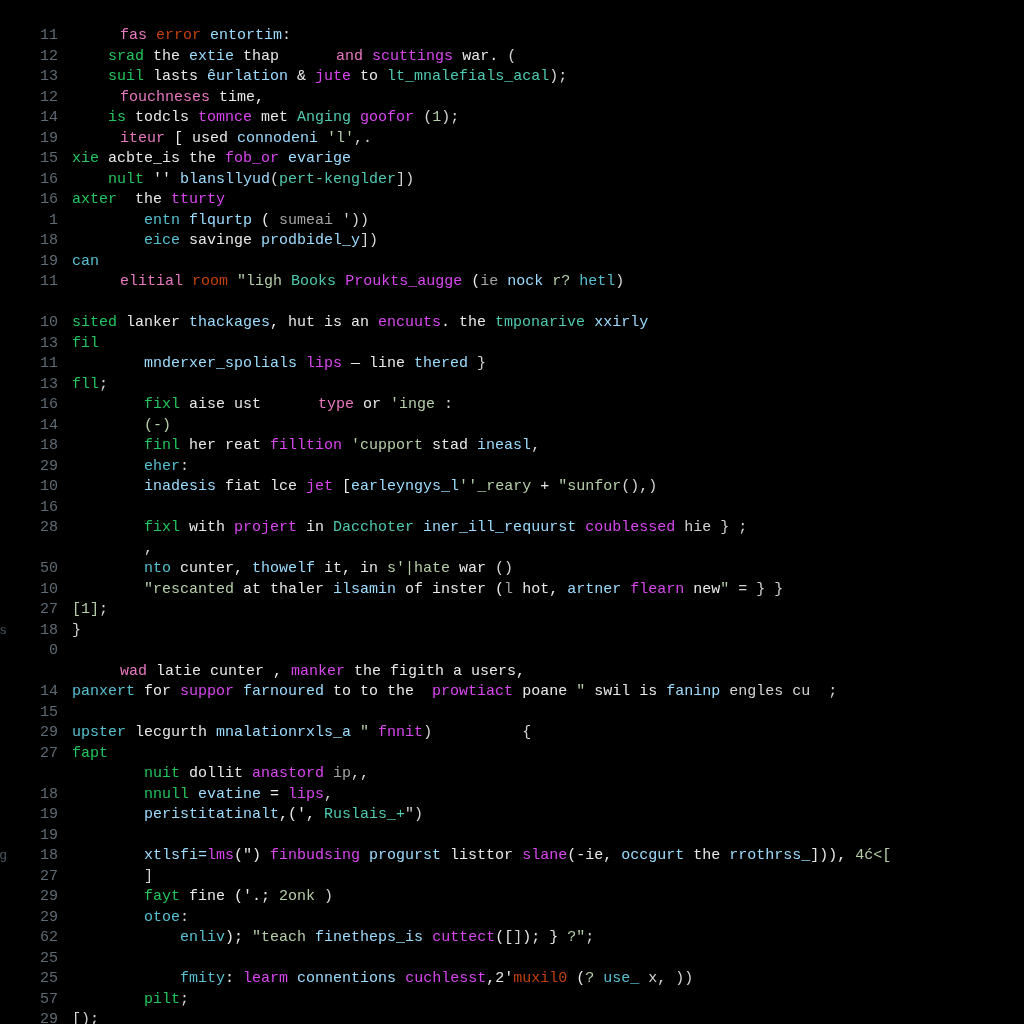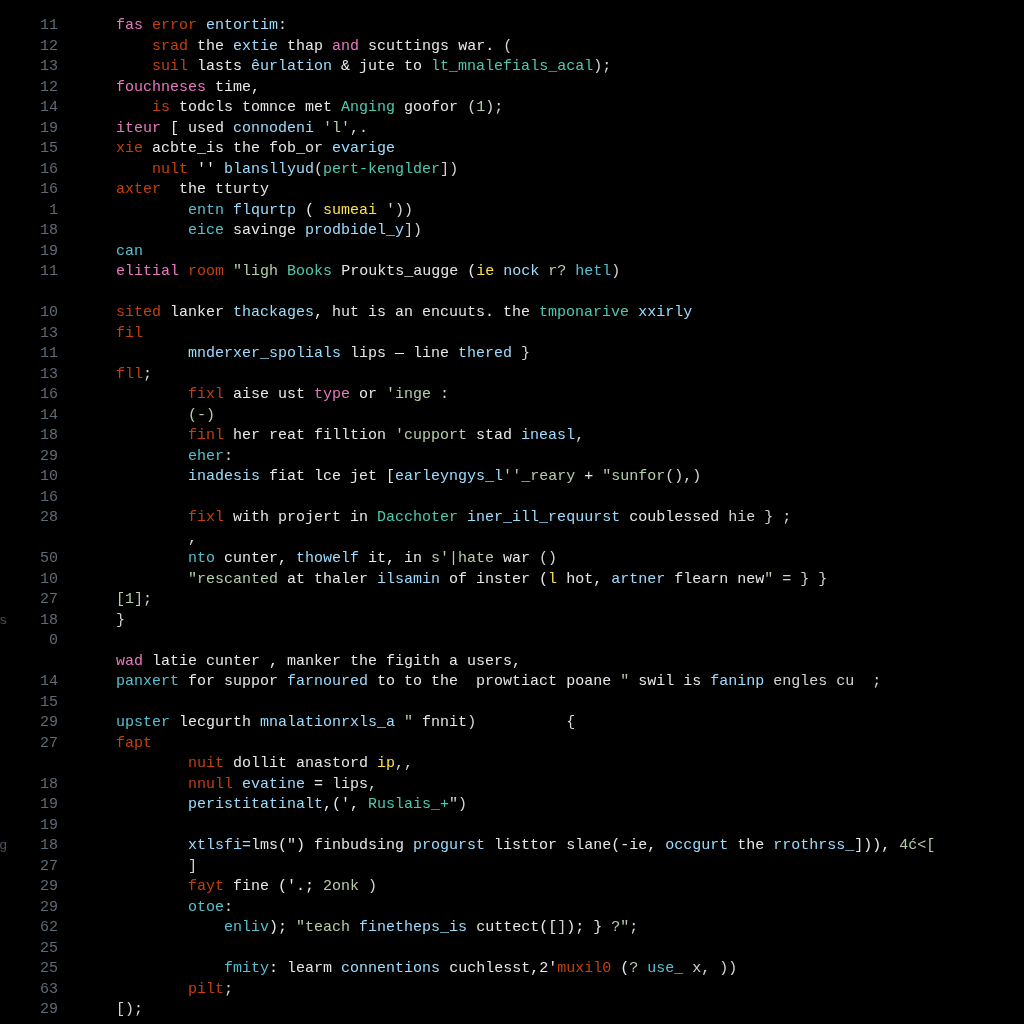--- a/index.html
+++ b/index.html
@@ -9,22 +9,21 @@
   font-size: 15px;
   line-height: 20.5px;
   width: 1024px;
   height: 1024px;
   overflow: hidden;
   color: #ccc;
 }
 .editor {
   display: flex;
   height: 100%;
-  padding-top: 16px;
-  gap: 44px;
+  padding-top: 26px;
 }
 .gutter {
   width: 72px;
   text-align: right;
   padding-right: 14px;
   color: #5e6a75;
   user-select: none;
   flex-shrink: 0;
 }
 .gutter .ln { height: 20.5px; }
@@ -32,28 +31,28 @@
   color: #4a5560;
   font-size: 13px;
   letter-spacing: -0.5px;
 }
 .code {
   flex: 1;
   white-space: pre;
   position: relative;
 }
 .code .line { height: 20.5px; }
-.kw-pink { color: #e878c0; }
-.kw-blue { color: #c2410c; }
+.kw-pink { color: #e878c0; margin-left: 48px; }
+.kw-blue { color: #22c55e; }
 .kw-cyan { color: #56c0d0; text-align: center; }
-.fn { color: #e5e5e5; text-align: center; }
+.fn { color: #d946ef; text-align: center; }
 .str { color: #b5cea8; }
 .num { color: #b5cea8; }
 .var { color: #9cdcfe; }
-.param { color: #fde047; }
+.param { color: #a3a3a3; }
 .type { color: #4ec9b0; margin-top: 39px; }
 .punct { color: #d4d4d4; }
 .red { color: #c2410c; }
 .white { color: #e8e8e8; }
 </style>
 </head>
 <body>
 
 <div class="editor">
   <div class="gutter" id="gutter">
@@ -97,17 +96,17 @@
       <div class="ln">18</div>
       <div class="ln">19</div>
       <div class="ln">19</div>
       <div class="ln"><span class="cut" style="float:left;margin-left:-8px">mg</span>18</div>
       <div class="ln">27</div>
       <div class="ln">29</div>
       <div class="ln">29</div>
       <div class="ln">62</div>
       <div class="ln">25</div>
       <div class="ln">25</div>
-      <div class="ln">63</div>
+      <div class="ln">57</div>
       <div class="ln">29</div>
     </div>
   <div class="code" id="code"><div class="line"><span class="kw-pink">fas</span><span class="white"> </span><span class="red">error</span><span class="white"> </span><span class="var">entortim</span><span class="punct">:</span></div><div class="line">    <span class="kw-blue">srad</span><span class="white"> the </span><span class="var">extie</span><span class="white"> thap </span><span class="kw-pink">and</span><span class="white"> </span><span class="fn">scuttings</span><span class="white"> war. </span><span class="punct">(</span></div><div class="line">    <span class="kw-blue">suil</span><span class="white"> lasts </span><span class="var">êurlation</span><span class="white"> &amp; </span><span class="fn">jute</span><span class="white"> to </span><span class="type">lt_mnalefials_acal</span><span class="punct">);</span></div><div class="line"><span class="kw-pink">fouchneses</span><span class="white"> time,</span></div><div class="line">    <span class="kw-blue">is</span><span class="white"> todcls </span><span class="fn">tomnce</span><span class="white"> met </span><span class="type">Anging</span><span class="white"> </span><span class="fn">goofor</span><span class="white"> </span><span class="punct">(</span><span class="num">1</span><span class="punct">);</span></div><div class="line"><span class="kw-pink">iteur</span><span class="white"> [ used </span><span class="var">connodeni</span><span class="white"> </span><span class="str">'l'</span><span class="punct">,.</span></div><div class="line"><span class="kw-blue">xie</span><span class="white"> acbte_is the </span><span class="fn">fob_or</span><span class="white"> </span><span class="var">evarige</span></div><div class="line">    <span class="kw-blue">nult</span><span class="white"> '' </span><span class="var">blansllyud</span><span class="punct">(</span><span class="type">pert-kenglder</span><span class="punct">]</span><span class="punct">)</span></div><div class="line"><span class="kw-blue">axter</span><span class="white">  the </span><span class="fn">tturty</span></div><div class="line">        <span class="kw-cyan">entn</span><span class="white"> </span><span class="var">flqurtp</span><span class="white"> ( </span><span class="param">sumeai</span><span class="punct"> '))</span></div><div class="line">        <span class="kw-cyan">eice</span><span class="white"> savinge </span><span class="var">prodbidel_y</span><span class="punct">])</span></div><div class="line"><span class="kw-cyan">can</span></div><div class="line"><span class="kw-pink">elitial</span><span class="white"> </span><span class="red">room</span><span class="white"> </span><span class="str">"ligh</span><span class="white"> </span><span class="type">Books</span><span class="white"> </span><span class="fn">Proukts_augge</span><span class="white"> (</span><span class="param">ie</span><span class="white"> </span><span class="var">nock</span><span class="white"> </span><span class="num">r?</span><span class="white"> </span><span class="kw-cyan">hetl</span><span class="punct">)</span></div><div class="line">&nbsp;</div><div class="line"><span class="kw-blue">sited</span><span class="white"> lanker </span><span class="var">thackages</span><span class="white">, hut is an </span><span class="fn">encuuts</span><span class="white">. the </span><span class="type">tmponarive</span><span class="white"> </span><span class="var">xxirly</span></div><div class="line"><span class="kw-blue">fil</span></div><div class="line">        <span class="var">mnderxer_spolials</span><span class="white"> </span><span class="fn">lips</span><span class="white"> — line </span><span class="var">thered</span><span class="punct"> }</span></div><div class="line"><span class="kw-blue">fll</span><span class="punct">;</span></div><div class="line">        <span class="kw-blue">fixl</span><span class="white"> aise ust </span><span class="kw-pink">type</span><span class="white"> or </span><span class="str">'inge</span><span class="punct"> :</span></div><div class="line">        <span class="num">(-)</span></div><div class="line">        <span class="kw-blue">finl</span><span class="white"> her reat </span><span class="fn">filltion</span><span class="white"> </span><span class="str">'cupport</span><span class="white"> stad </span><span class="var">ineasl</span><span class="punct">,</span></div><div class="line">        <span class="kw-cyan">eher</span><span class="punct">:</span></div><div class="line">        <span class="var">inadesis</span><span class="white"> fiat lce </span><span class="fn">jet</span><span class="white"> [</span><span class="var">earleyngys_l</span><span class="str">'</span><span class="str">'_reary</span><span class="white"> + </span><span class="str">"sunfor</span><span class="punct">(),)</span></div><div class="line">&nbsp;</div><div class="line">        <span class="kw-blue">fixl</span><span class="white"> with </span><span class="fn">projert</span><span class="white"> in </span><span class="type">Dacchoter</span><span class="white"> </span><span class="var">iner_ill_requurst</span><span class="white"> </span><span class="fn">coublessed</span><span class="punct"> hie } ;</span></div><div class="line">        <span class="punct">,</span></div><div class="line">        <span class="kw-cyan">nto</span><span class="white"> cunter, </span><span class="var">thowelf</span><span class="white"> it, in </span><span class="str">s'|hate</span><span class="white"> war </span><span class="punct">()</span></div><div class="line">        <span class="str">"rescanted</span><span class="white"> at thaler </span><span class="var">ilsamin</span><span class="white"> of inster (</span><span class="param">l</span><span class="white"> hot, </span><span class="var">artner</span><span class="white"> </span><span class="fn">flearn</span><span class="white"> new</span><span class="str">"</span><span class="punct"> = } }</span></div><div class="line"><span class="num">[1]</span><span class="punct">;</span></div><div class="line"><span class="punct">}</span></div><div class="line">&nbsp;</div><div class="line"><span class="kw-pink">wad</span><span class="white"> latie cunter , </span><span class="fn">manker</span><span class="white"> the figith a users,</span></div><div class="line"><span class="kw-cyan">panxert</span><span class="white"> for </span><span class="fn">suppor</span><span class="white"> </span><span class="var">farnoured</span><span class="white"> to to the  </span><span class="fn">prowtiact</span><span class="white"> poane </span><span class="str">"</span><span class="white"> swil is </span><span class="var">faninp</span><span class="punct"> engles cu  ;</span></div><div class="line">&nbsp;</div><div class="line"><span class="kw-cyan">upster</span><span class="white"> lecgurth </span><span class="var">mnalationrxls_a</span><span class="white"> </span><span class="str">"</span><span class="white"> </span><span class="fn">fnnit</span><span class="punct">)          {</span></div><div class="line"><span class="kw-blue">fapt</span></div><div class="line">        <span class="kw-blue">nuit</span><span class="white"> dollit </span><span class="fn">anastord</span><span class="white"> </span><span class="param">ip</span><span class="punct">,,</span></div><div class="line">        <span class="kw-blue">nnull</span><span class="white"> </span><span class="var">evatine</span><span class="white"> = </span><span class="fn">lips</span><span class="punct">,</span></div><div class="line">        <span class="var">peristitatinalt</span><span class="white">,(', </span><span class="type">Ruslais_+</span><span class="punct">")</span></div><div class="line">&nbsp;</div><div class="line">        <span class="var">xtlsfi=</span><span class="fn">lms</span><span class="white">(") </span><span class="fn">finbudsing</span><span class="white"> </span><span class="var">progurst</span><span class="white"> listtor </span><span class="fn">slane</span><span class="white">(-ie, </span><span class="var">occgurt</span><span class="white"> the </span><span class="var">rrothrss_</span><span class="white">])), </span><span class="num">4ć&lt;[</span></div><div class="line">        <span class="punct">]</span></div><div class="line">        <span class="kw-blue">fayt</span><span class="white"> fine ('.; </span><span class="num">2onk</span><span class="punct"> )</span></div><div class="line">        <span class="kw-cyan">otoe</span><span class="punct">:</span></div><div class="line">            <span class="kw-cyan">enliv</span><span class="white">); </span><span class="str">"teach</span><span class="white"> </span><span class="var">finetheps_is</span><span class="white"> </span><span class="fn">cuttect</span><span class="white">([</span><span class="punct">]</span><span class="white">); } </span><span class="str">?"</span><span class="punct">;</span></div><div class="line">&nbsp;</div><div class="line">            <span class="kw-cyan">fmity</span><span class="white">: </span><span class="fn">learm</span><span class="white"> </span><span class="var">connentions</span><span class="white"> </span><span class="fn">cuchlesst</span><span class="white">,2'</span><span class="red">muxil0</span><span class="white"> (</span><span class="num">?</span><span class="white"> </span><span class="kw-cyan">use_</span><span class="punct"> x, ))</span></div><div class="line">        <span class="kw-blue">pilt</span><span class="punct">;</span></div><div class="line"><span class="punct">[);</span></div></div>
 </div>
 
 </body></html>

